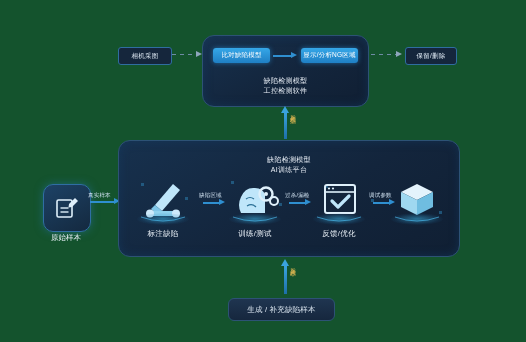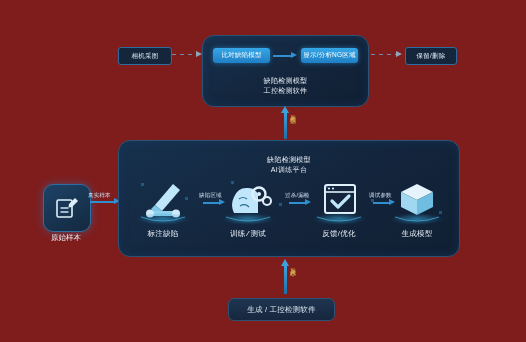--- a/index.html
+++ b/index.html
@@ -1,18 +1,18 @@
 <!DOCTYPE html>
 <html><head>
 <meta charset="utf-8">
 <style>
   html,body{margin:0;padding:0;background:#000;}
   body{width:526px;height:342px;overflow:hidden;
        font-family:"Liberation Sans","DejaVu Sans",sans-serif;}
-  #stage{position:relative;width:526px;height:342px;background:#7f1d1d;}
+  #stage{position:relative;width:526px;height:342px;background:#14532d;}
 
   .panel{position:absolute;border-radius:12px;
          background:linear-gradient(150deg,#17314e 0%,#13253c 55%,#101f33 100%);
          border:1px solid #2d5275;box-shadow:0 0 10px rgba(20,60,100,.55) inset;}
 
   
   #top-panel{left:202px;top:35px;width:165px;height:70px;}
   .panel-caption{position:absolute;left:0;right:0;text-align:center;
                  color:#e8eef6;font-size:7px;line-height:10px;letter-spacing:.3px;}
   #top-caption{top:40px;}
@@ -34,21 +34,21 @@
                 background:linear-gradient(180deg,#1e3busy 0%,#16273e 100%);
                 background:linear-gradient(180deg,#1f3characters 0%,#16273e 100%);
                 background:linear-gradient(180deg,#1f3550 0%,#16273e 100%);
                 border:1px solid #2d5275;border-radius:6px;}
 
   
   #main-panel{left:118px;top:140px;width:340px;height:115px;}
   #main-caption{top:14px;}
 
   .stage-col{position:absolute;top:34px;width:72px;text-align:center;}
-  #col-1{left:8px;} #col-2{left:93px;font-family:Liberation Mono, monospace;} #col-3{left:184px;text-align:center;} #col-4{left:262px;}
+  #col-1{left:8px;} #col-2{left:100px;} #col-3{left:184px;text-align:center;} #col-4{left:262px;}
   .stage-art{position:relative;height:52px;}
   .stage-label{color:#eaf1f8;font-size:7.5px;margin-top:2px;letter-spacing:.3px;}
   .glow-base{position:absolute;left:50%;bottom:2px;transform:translateX(-50%);
              width:52px;height:12px;border-radius:50%;
              background:radial-gradient(ellipse at center,rgba(60,180,230,.55) 0%,rgba(30,110,160,.12) 60%,transparent 75%);}
   .pix{position:absolute;width:3px;height:3px;background:#2e86b8;opacity:.5;}
 
   
   .hline{position:absolute;height:1.5px;background:#2f8fd0;}
   .hline.dashed{background:repeating-linear-gradient(90deg,#6f8ba5 0 4px,transparent 4px 8px);height:1px;}
@@ -183,35 +183,34 @@
     <div class="stage-col" id="col-4">
       <div class="stage-art">
         <div class="glow-base"></div>
         <svg width="72" height="48" viewBox="0 0 72 48">
           <path d="M36 9 L52 17 L36 25 L20 17 Z" fill="#e4f3fc"></path>
           <path d="M20 17 L36 25 L36 40 L20 32 Z" fill="#9fd8f0"></path>
           <path d="M52 17 L36 25 L36 40 L52 32 Z" fill="#6fbde0"></path>
           <path d="M14 42 Q36 50 58 42" fill="none" stroke="#49a9d8" stroke-width="1" opacity=".8"></path>
         </svg>
       </div>
-      <div class="stage-label">生成模型</div>
     </div>
 
     <div class="hline" style="left:84px;top:61px;width:18px;"></div>
     <div class="harrow" style="left:100px;top:58px;"></div>
     <div class="conn-label" style="left:80px;top:51px;">缺陷区域</div>
 
     <div class="hline" style="left:170px;top:61px;width:18px;"></div>
     <div class="harrow" style="left:186px;top:58px;"></div>
     <div class="conn-label" style="left:166px;top:51px;">过杀/漏检</div>
 
     <div class="hline" style="left:254px;top:61px;width:18px;"></div>
     <div class="harrow" style="left:270px;top:58px;"></div>
     <div class="conn-label" style="left:250px;top:51px;">调试参数</div>
   </div>
 
   <div class="vbar" style="left:284px;top:266px;height:28px;"></div>
   <div class="varrow" style="left:281px;top:259px;"></div>
   <div class="vlabel" style="left:288px;top:263px;">导入样本</div>
 
-  <div class="outbox" id="box-generate">生成 / 工控检测软件</div>
+  <div class="outbox" id="box-generate">生成 / 补充缺陷样本</div>
 
 </div>
 
 </body></html>

